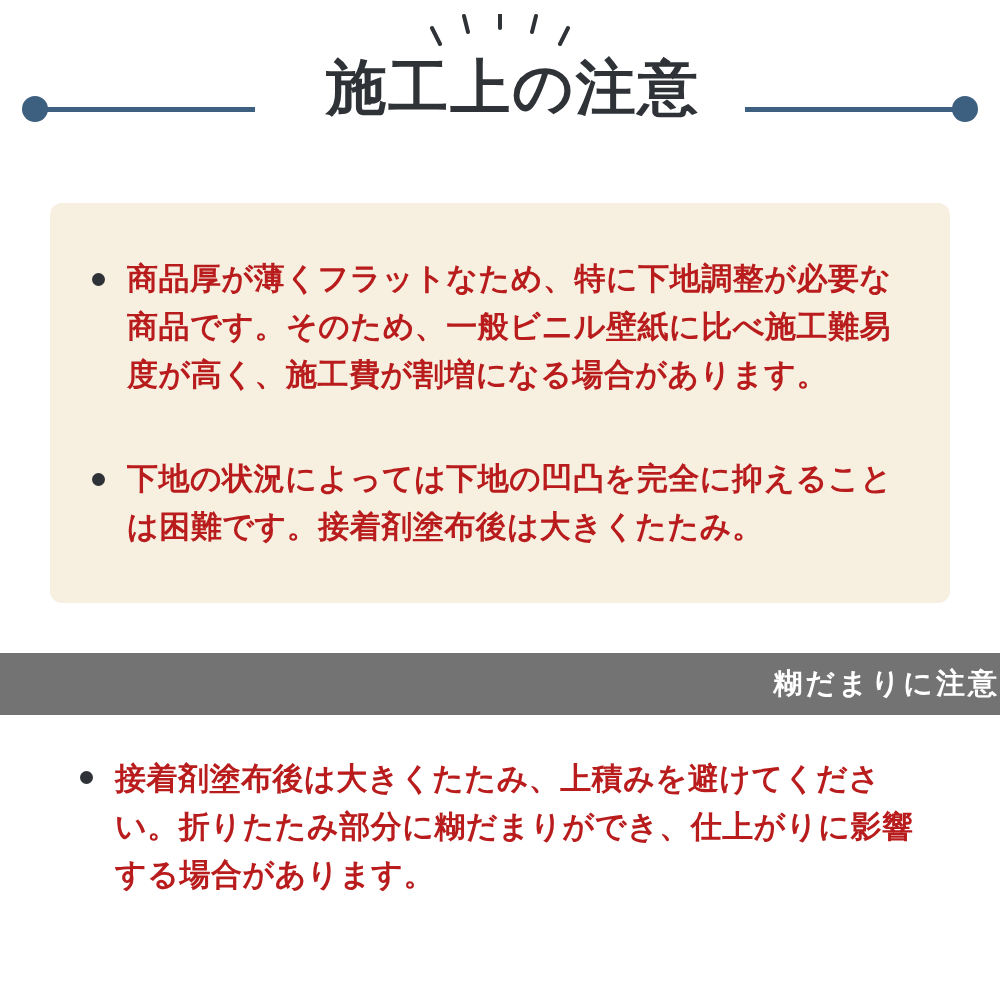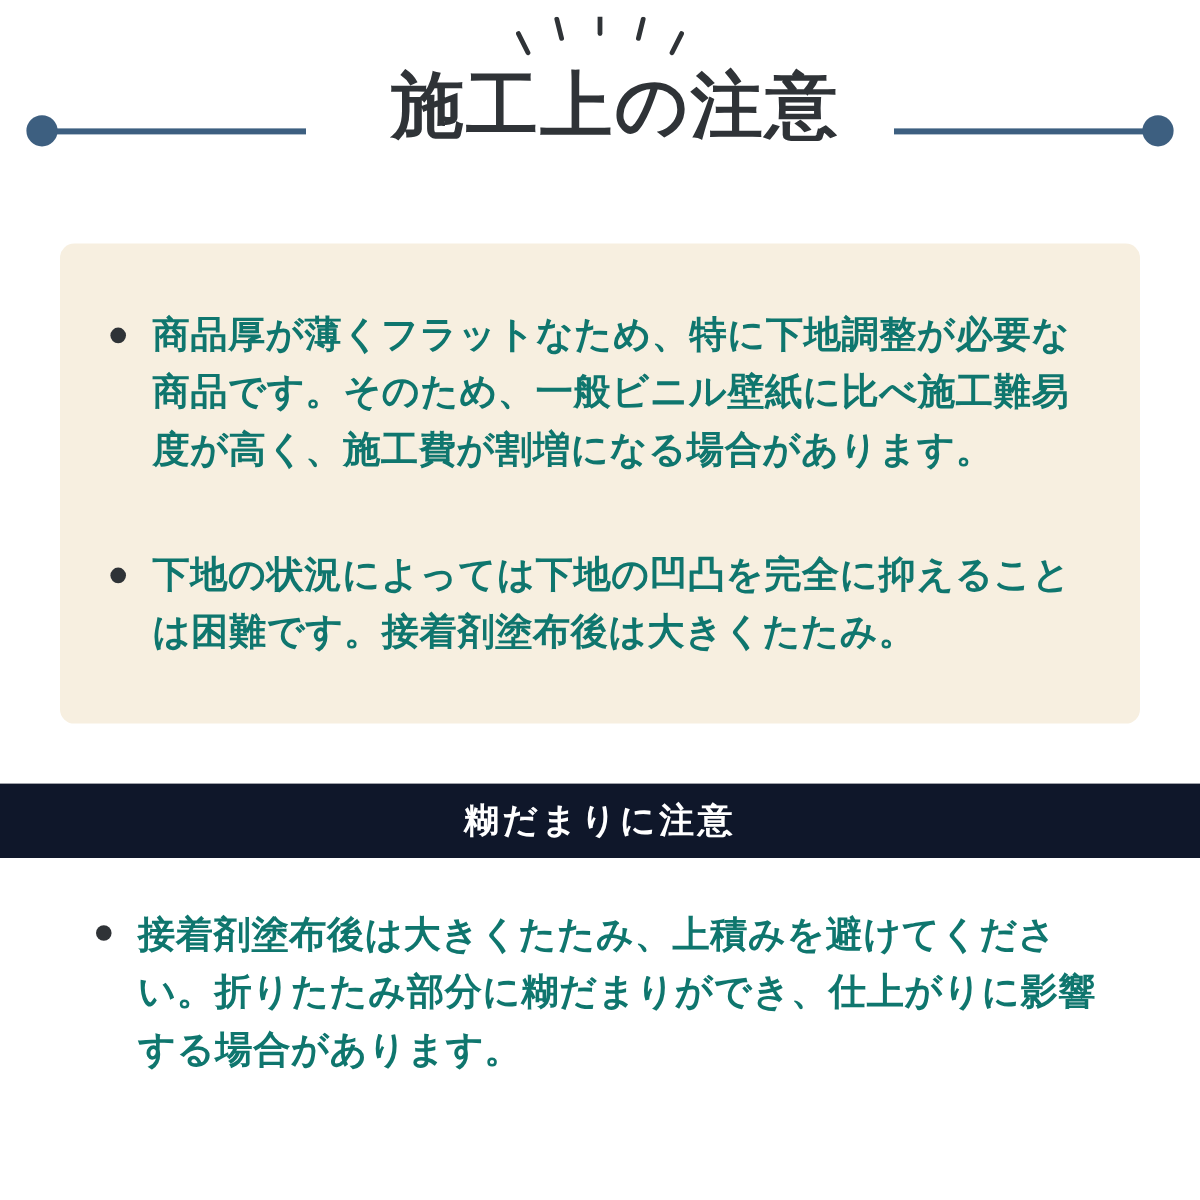--- a/index.html
+++ b/index.html
@@ -100,35 +100,35 @@
     border-radius: 50%;
     background: #2f3337;
     margin-top: 18px;
     margin-right: 22px;
   }
 
   .bullet-text {
     font-size: 31px;
     line-height: 1.55;
     font-weight: 600;
-    color: #0f766e;
+    color: #b91c1c;
     letter-spacing: 0.5px;
   }
 
   
   .band {
     position: absolute;
     top: 653px;
     left: 0;
     width: 100%;
     height: 62px;
-    background: #0f172a;
+    background: #737373;
     display: flex;
     align-items: center;
-    justify-content: center;
+    justify-content: flex-end;
   }
   .band-text {
     color: #ffffff;
     font-size: 29px;
     font-weight: 700;
     letter-spacing: 3px;
   }
 
   
   .lower {

